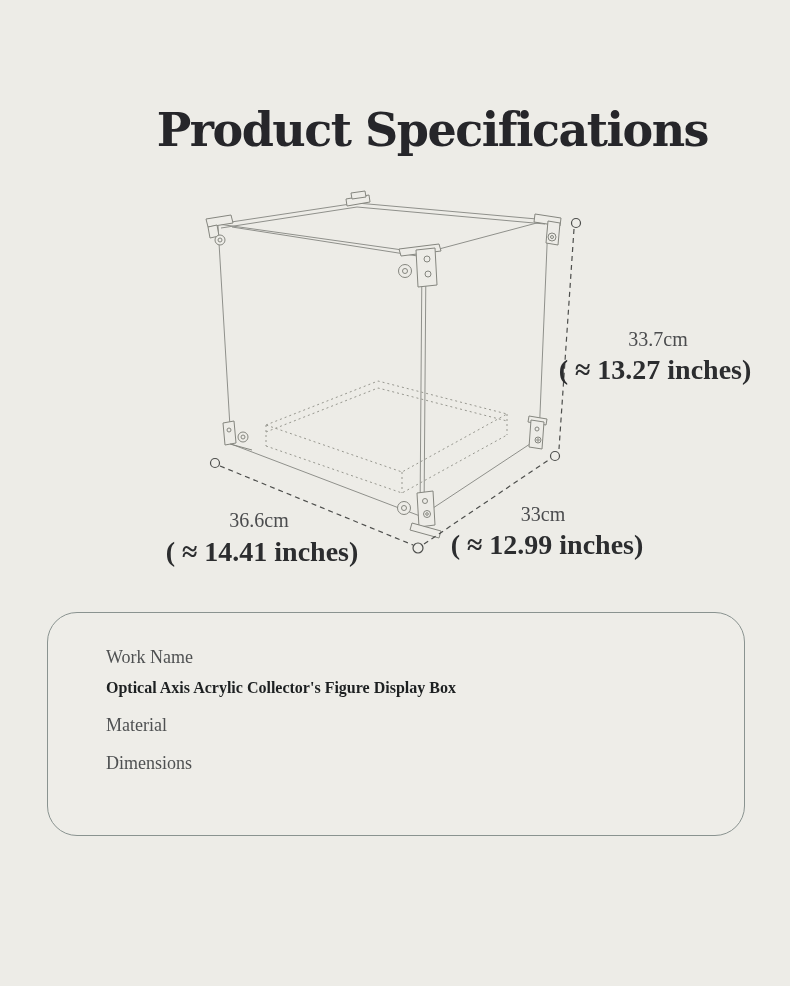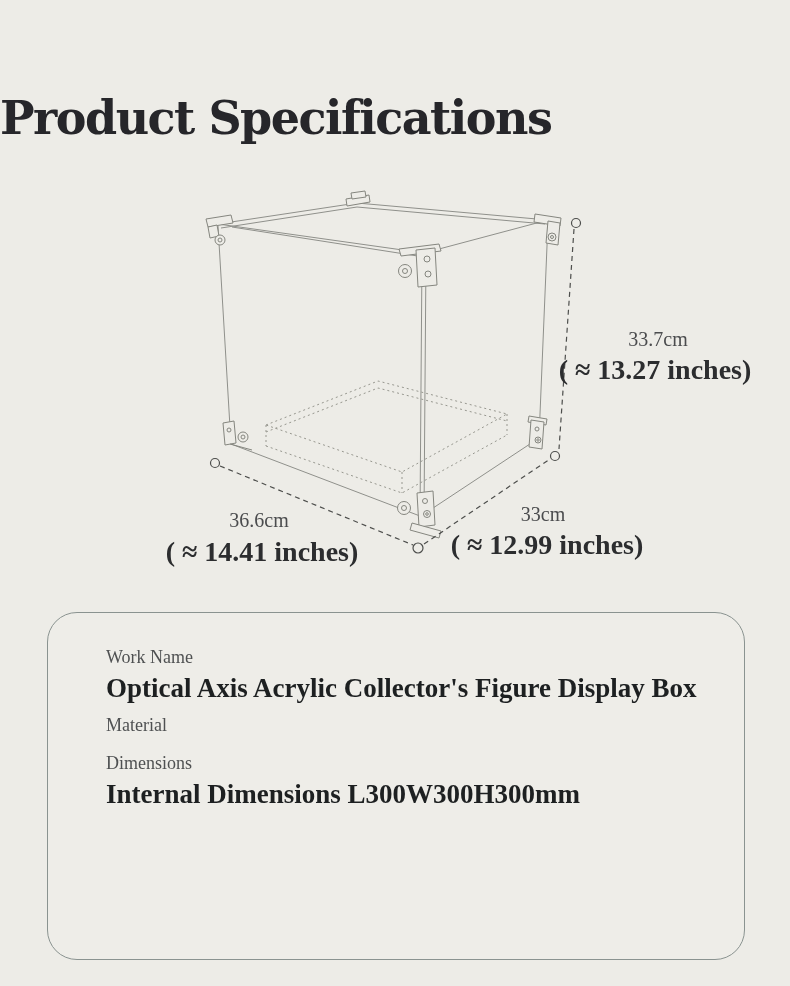--- a/index.html
+++ b/index.html
@@ -5,22 +5,22 @@
   html,body{margin:0;padding:0;}
   body{
     width:790px;height:986px;
     background:#edece7;
     font-family:"Liberation Serif","DejaVu Serif",serif;
     overflow:hidden;
   }
   .page{position:relative;width:790px;height:986px;background:#edece7;}
 
   .page-title{
-    position:absolute;left:0;top:60px;width:708px;
-    text-align:left;
+    position:absolute;left:0;top:72px;width:708px;
+    text-align:right;
     font-family:"DejaVu Serif","Liberation Serif",serif;
     font-weight:700;
     font-size:46px;
     letter-spacing:-1.5px;
     color:#26262a;
   }
 
   .diagram-svg{position:absolute;left:0;top:0;width:790px;height:986px;}
 
   .dim-label{
@@ -29,35 +29,35 @@
     white-space:nowrap;
     color:#45464a;
     font-size:20px;
   }
   .dim-label.metric{font-weight:400;color:#4b4c4e;}
   .dim-label.imperial{font-weight:700;font-size:28px;color:#2c2d2f;}
 
   .spec-card{
     position:absolute;
     left:47px;top:612px;
-    width:698px;height:348px;
+    width:698px;height:224px;
     box-sizing:border-box;
     border:1px solid #8a9390;
     border-radius:30px;
     background:#eeede8;
     padding:33px 40px 12px 58px;
   }
   .spec-label{
     font-size:18px;
     line-height:22px;
     color:#4f5152;
     margin:0 0 8px 0;
   }
   .spec-value{
-    font-size:27px;
+    font-size:16px;
     line-height:24px;
     font-weight:700;
     color:#1d2021;
     margin:0 0 8px 0;
   }
   .spec-section{margin-bottom:14px;}
   .spec-section.gap-lg{margin-bottom:16px;}
 </style>
 </head>
 <body>
@@ -158,17 +158,16 @@
       <p class="spec-label">Work Name</p>
       <p class="spec-value">Optical Axis Acrylic Collector's Figure Display Box</p>
     </div>
 
     <div class="spec-section gap-lg">
       <p class="spec-label">Material</p>
     </div>
 
     <div class="spec-section">
       <p class="spec-label">Dimensions</p>
-      <p class="spec-value">Internal Dimensions L300W300H300mm</p>
     </div>
 
   </div>
 </div>
 
 </body></html>

